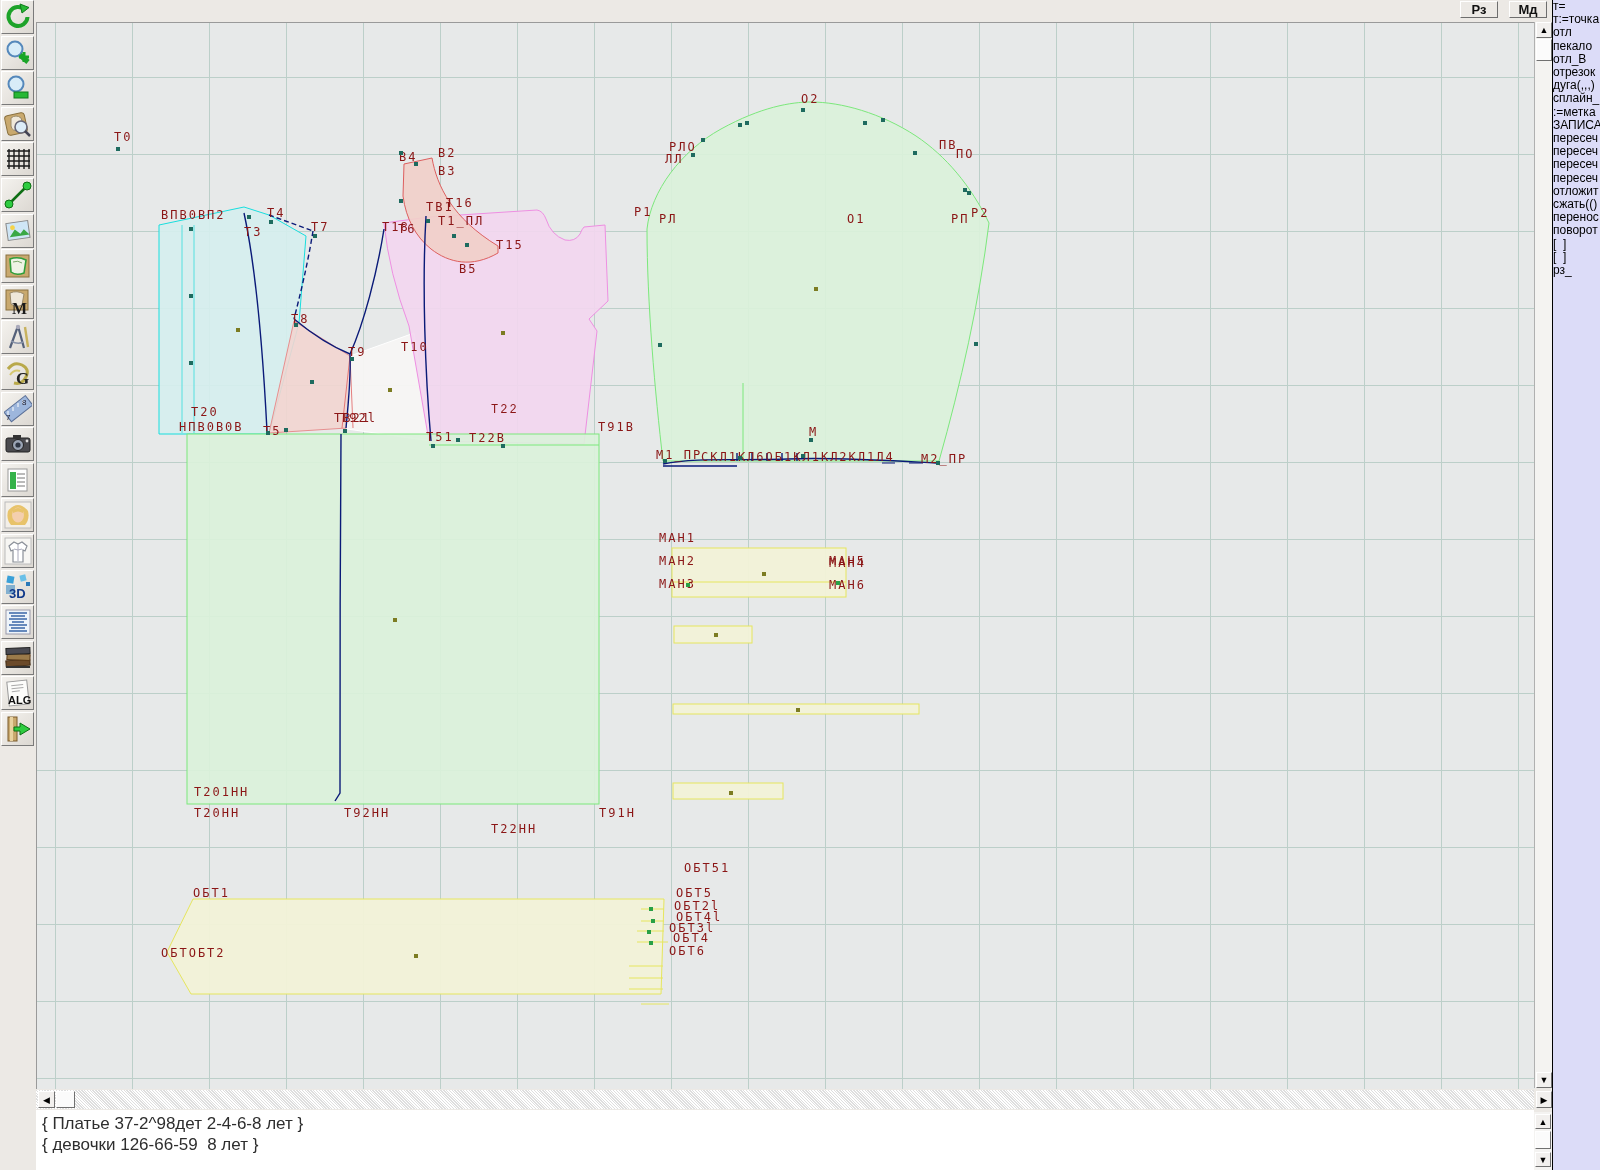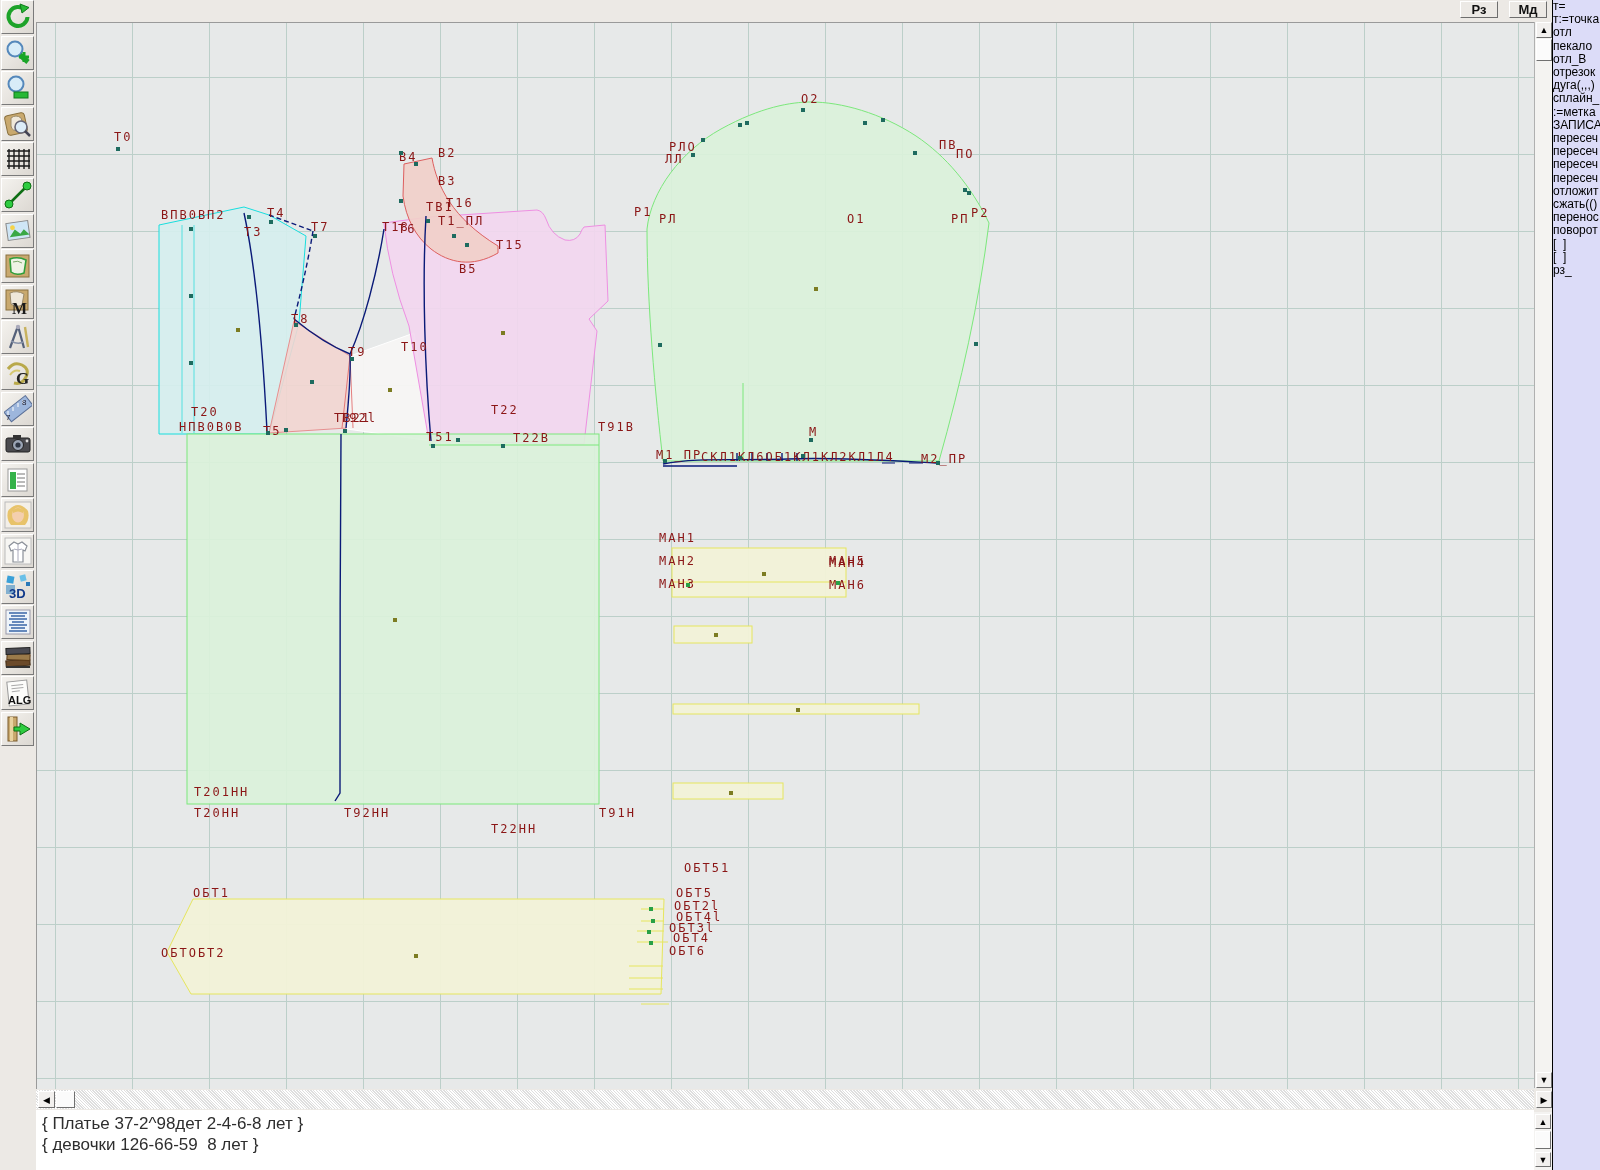--- a/index.html
+++ b/index.html
@@ -287,31 +287,31 @@
       <span class="plabel" style="left: 274px; top: 198px;">Т7</span>
       <span class="plabel" style="left: 254px; top: 290px;">Т8</span>
       <span class="plabel" style="left: 311px; top: 323px;">Т9</span>
       <span class="plabel" style="left: 154px; top: 383px;">Т20</span>
       <span class="plabel" style="left: 142px; top: 398px;">НПВ0В0В</span>
       <span class="plabel" style="left: 226px; top: 402px;">Т5</span>
       <span class="plabel" style="left: 297px; top: 389px;">ТВ21</span>
       <span class="plabel" style="left: 303px; top: 389px;">Т92l</span>
       <span class="plabel" style="left: 362px; top: 128px;">В4</span>
       <span class="plabel" style="left: 401px; top: 124px;">В2</span>
-      <span class="plabel" style="left: 401px; top: 152px;">В3</span>
+      <span class="plabel" style="left: 401px; top: 142px;">В3</span>
       <span class="plabel" style="left: 345px; top: 198px;">Т18</span>
       <span class="plabel" style="left: 361px; top: 200px;">Т6</span>
       <span class="plabel" style="left: 389px; top: 178px;">ТВ1</span>
       <span class="plabel" style="left: 409px; top: 174px;">Т16</span>
       <span class="plabel" style="left: 401px; top: 192px;">Т1_ПЛ</span>
       <span class="plabel" style="left: 459px; top: 216px;">Т15</span>
       <span class="plabel" style="left: 422px; top: 240px;">В5</span>
       <span class="plabel" style="left: 364px; top: 294px; margin-top: 24px;">Т10</span>
-      <span class="plabel" style="left: 454px; top: 381px;">Т22</span>
-      <span class="plabel" style="left: 476px; top: 409px;">Т22В</span>
+      <span class="plabel" style="left: 454px; top: 381px; font-family: Liberation Mono, monospace;">Т22</span>
+      <span class="plabel" style="left: 432px; top: 409px;">Т22В</span>
       <span class="plabel" style="left: 389px; top: 408px;">Т51</span>
       <span class="plabel" style="left: 561px; top: 398px;">Т91В</span>
       <span class="plabel" style="left: 157px; top: 763px;">Т201НН</span>
       <span class="plabel" style="left: 157px; top: 784px;">Т20НН</span>
       <span class="plabel" style="left: 307px; top: 784px;">Т92НН</span>
       <span class="plabel" style="left: 454px; top: 800px;">Т22НН</span>
       <span class="plabel" style="left: 562px; top: 784px;">Т91Н</span>
       <span class="plabel" style="left: 764px; top: 70px;">О2</span>
       <span class="plabel" style="left: 632px; top: 118px;">РЛО</span>
       <span class="plabel" style="left: 628px; top: 130px;">ЛЛ</span>

